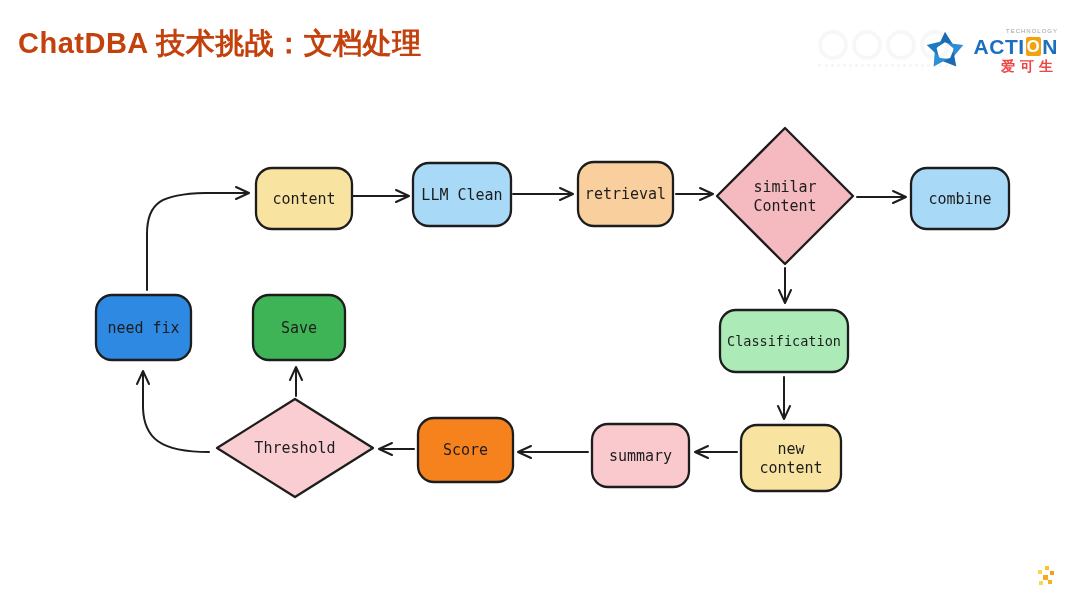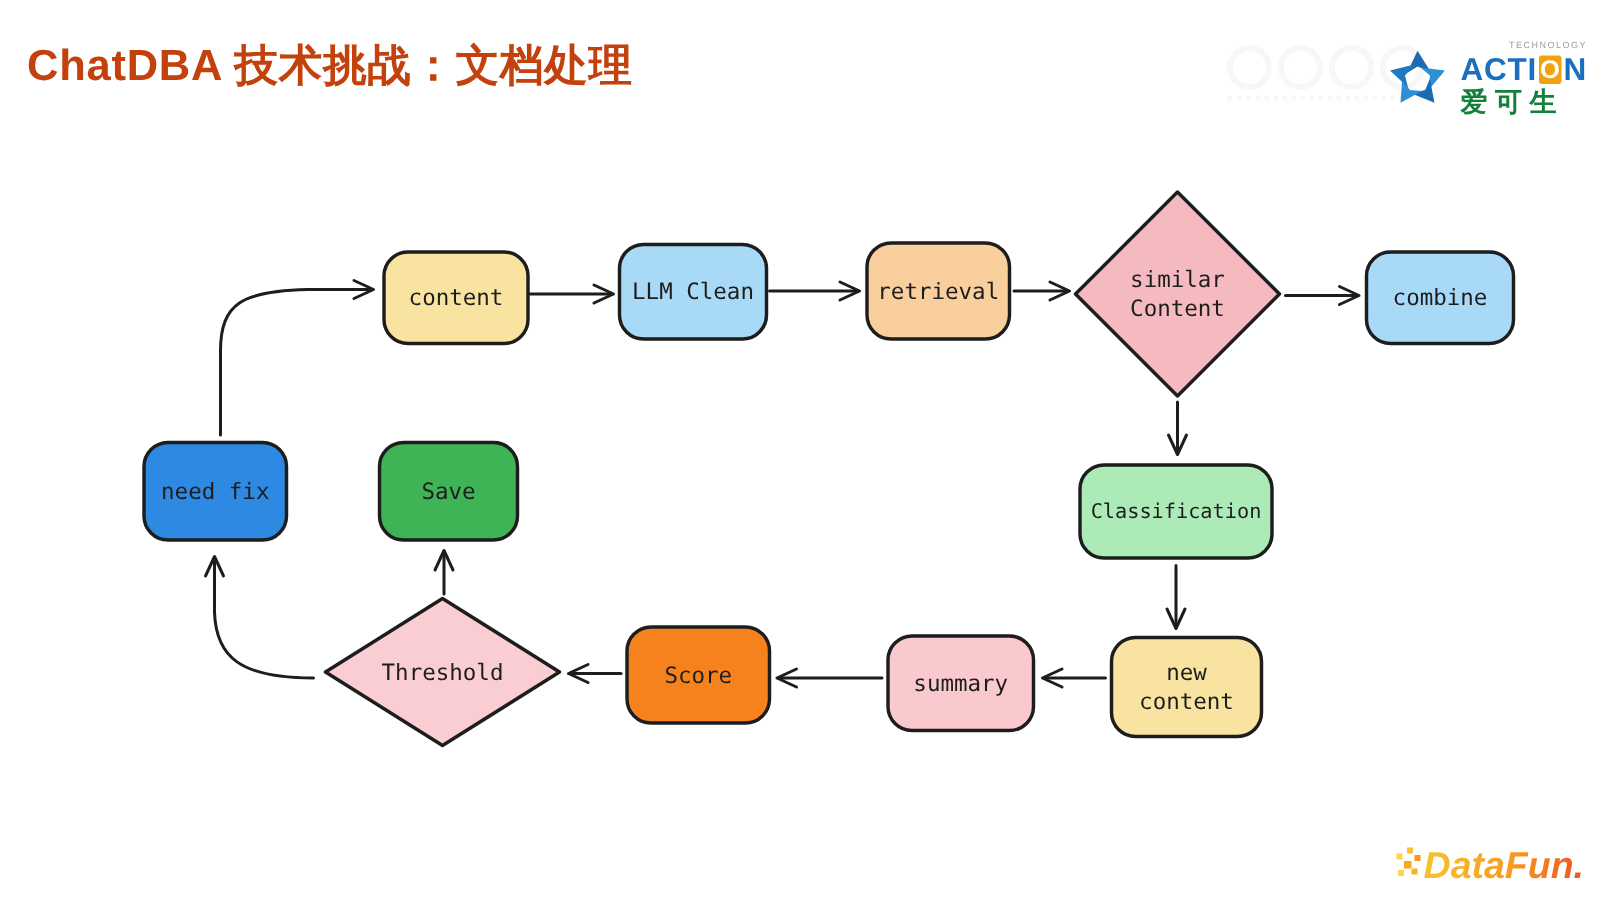--- a/index.html
+++ b/index.html
@@ -39,20 +39,21 @@
     width: 130px;
     border-bottom: 3px dotted #f0eeee;
   }
 
   .action-logo {
     position: absolute;
     right: 22px; top: 28px;
     display: flex;
     align-items: center;
     gap: 8px;
+    text-align: right;
   }
   .action-icon svg { display: block; }
   .action-text { display: flex; flex-direction: column; line-height: 1; }
   .action-tagline {
     align-self: flex-end;
     font-size: 6px;
     color: #9aa0a6;
     letter-spacing: 1px;
     margin-bottom: 2px;
   }
@@ -66,23 +67,23 @@
   .action-o {
     background: #f2a20d;
     color: #ffffff;
     font-size: 17px;
     line-height: 19px;
     padding: 0 1px;
     border-radius: 2px;
     margin: 0 1px;
   }
   .action-cn {
-    font-size: 18px;
-    font-weight: bold;
-    color: #15803d;
+    font-size: 14px;
+    font-weight: bold;
+    color: #ef4444;
     letter-spacing: 5px;
     margin-top: 2px;
   }
 
   
   .flowchart {
     position: absolute;
     left: 0; top: 0;
     width: 1080px; height: 608px;
   }
@@ -256,14 +257,13 @@
 
 <div class="datafun-logo">
   <span class="df-pixels">
     <i style="left:0;  top:4px;  width:4px; height:4px; background:#f9d74a;"></i>
     <i style="left:7px; top:0;   width:4px; height:4px; background:#f8c231;"></i>
     <i style="left:5px; top:9px;  width:5px; height:5px; background:#f8a91c;"></i>
     <i style="left:12px;top:5px;  width:4px; height:4px; background:#f89b1c;"></i>
     <i style="left:1px; top:15px; width:4px; height:4px; background:#f9d74a;"></i>
     <i style="left:10px;top:14px; width:4px; height:4px; background:#f8b21f;"></i>
   </span>
-  <span class="df-name">DataFun.</span>
 </div>
 
 </body></html>

